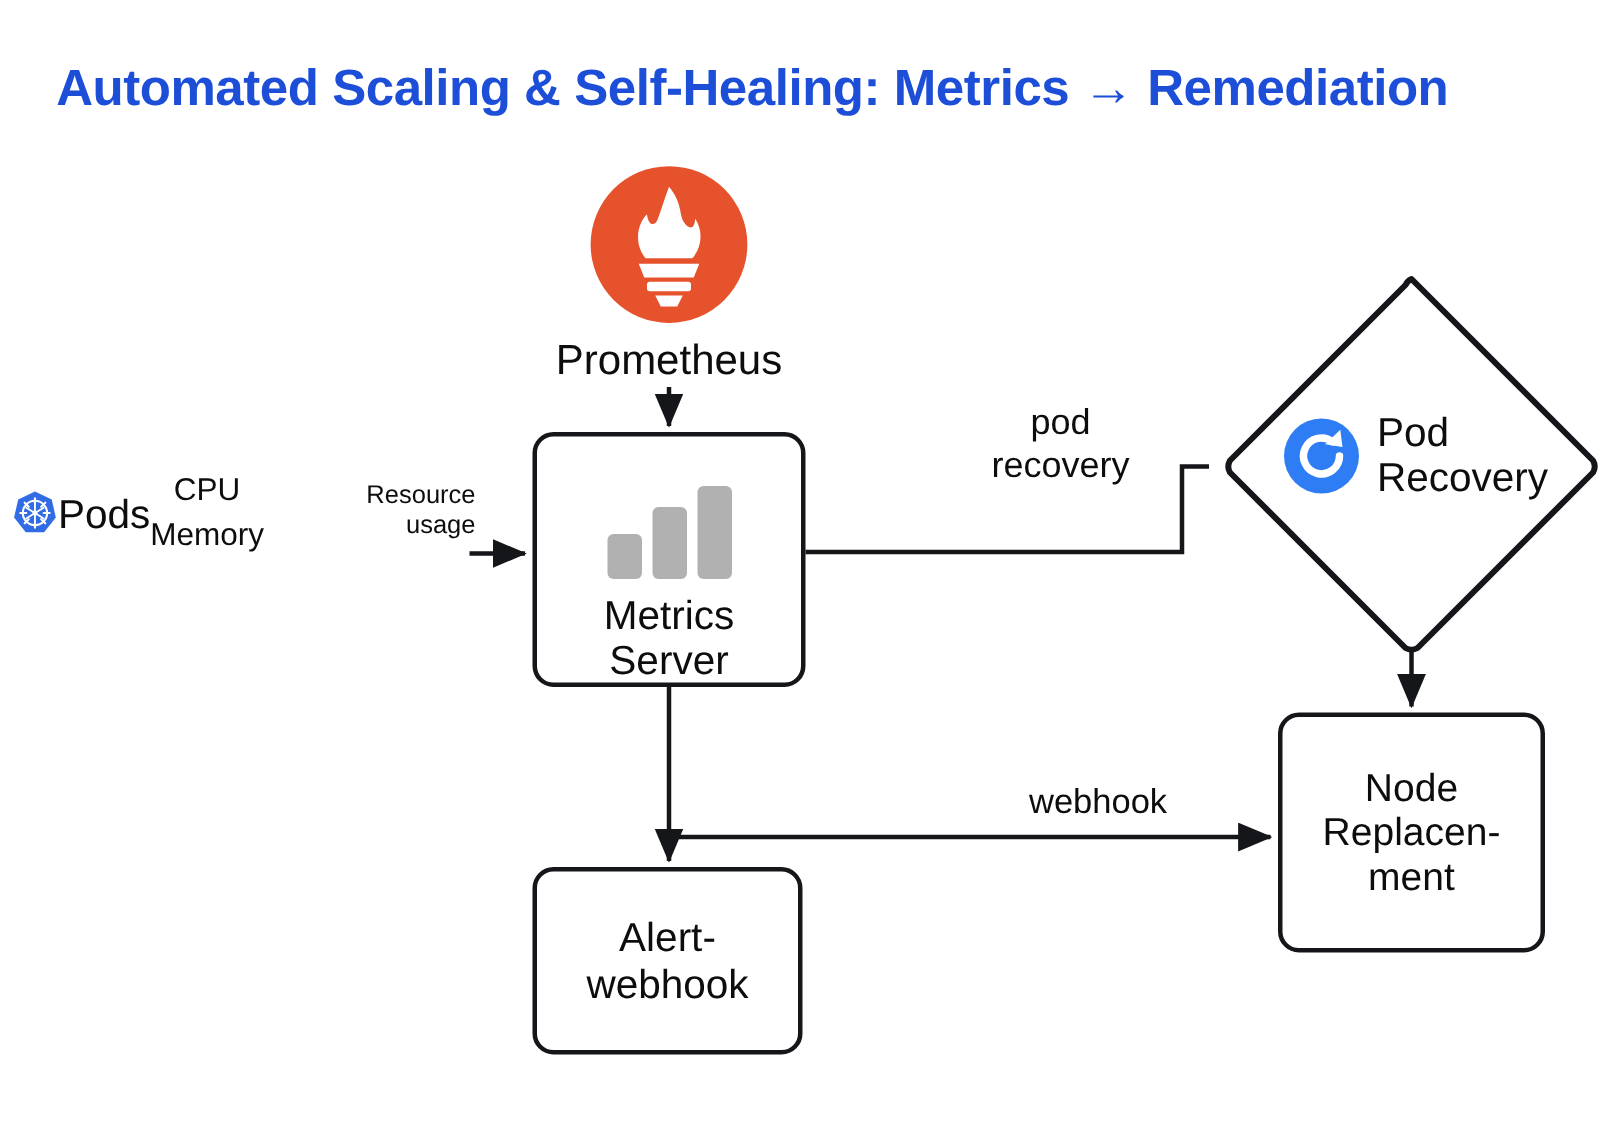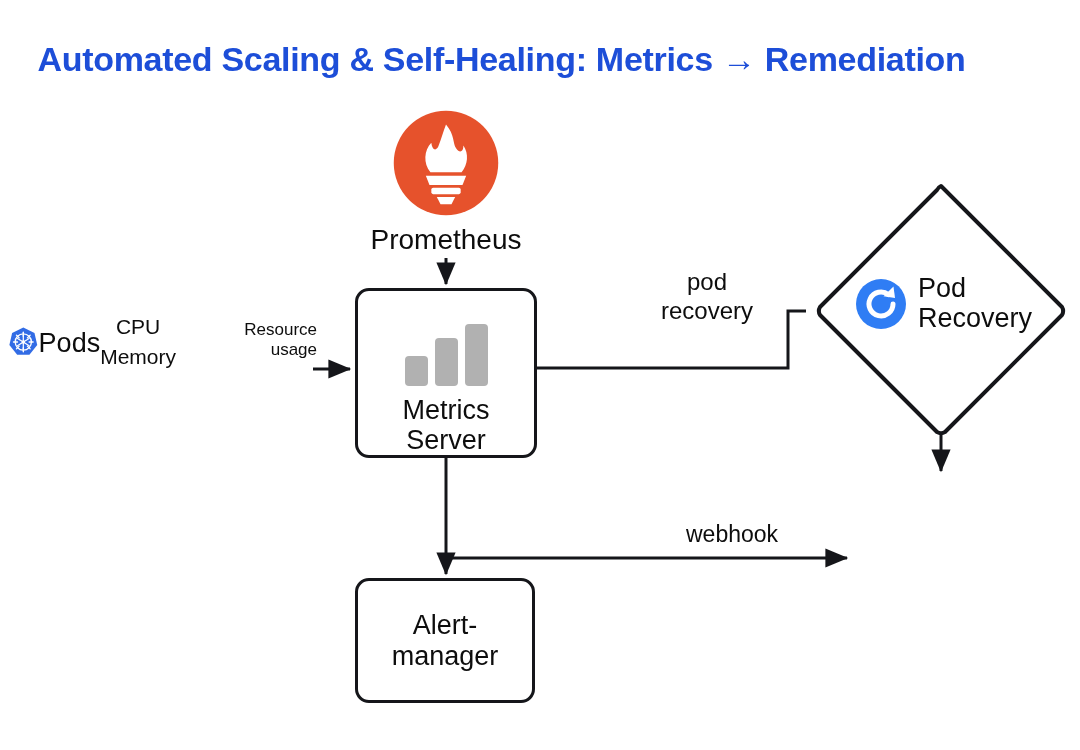--- a/index.html
+++ b/index.html
@@ -305,21 +305,21 @@
       <div class="bar b1"></div>
       <div class="bar b2"></div>
       <div class="bar b3"></div>
     </div>
     <div class="node-label">Metrics
 Server</div>
   </div>
 
   <div id="node-alertmanager" class="node-box">
     <div class="node-label">Alert-
-manager</div>
+webhook</div>
   </div>
 
   <div id="node-pod-recovery">
     <svg id="pod-recovery-shape" viewBox="0 0 270 270" xmlns="http://www.w3.org/2000/svg">
       <path d="M135,10
                L256,131 A8,8 0 0 1 256,139
                L139,256 A8,8 0 0 1 131,256
                L14,139 A8,8 0 0 1 14,131
                L131,14 A8,8 0 0 1 135,10 Z" fill="#ffffff" stroke="#15161a" stroke-width="4" stroke-linejoin="round"></path>
     </svg>
@@ -327,20 +327,25 @@
       <svg width="54" height="54" viewBox="0 0 54 54">
         <circle cx="27" cy="27" r="25" fill="#2f7df4"></circle>
         <path d="M39,27 A12,12 0 1 1 34.5,17.6" fill="none" stroke="#ffffff" stroke-width="5" stroke-linecap="round"></path>
         <polygon points="39.5,9.5 41,21 29.5,19.2" fill="#ffffff"></polygon>
       </svg>
       <div id="pod-recovery-text">Pod
 Recovery</div>
     </div>
   </div>
 
+  <div id="node-node-replacement" class="node-box">
+    <div class="node-label">Node
+Replacen-
+ment</div>
+  </div>
 
   <div class="edge-label" id="edge-label-resource-usage">Resource
 usage</div>
 
   <div class="edge-label" id="edge-label-pod-recovery">pod
 recovery</div>
 
   <div class="edge-label" id="edge-label-webhook">webhook</div>
 
 </div>

